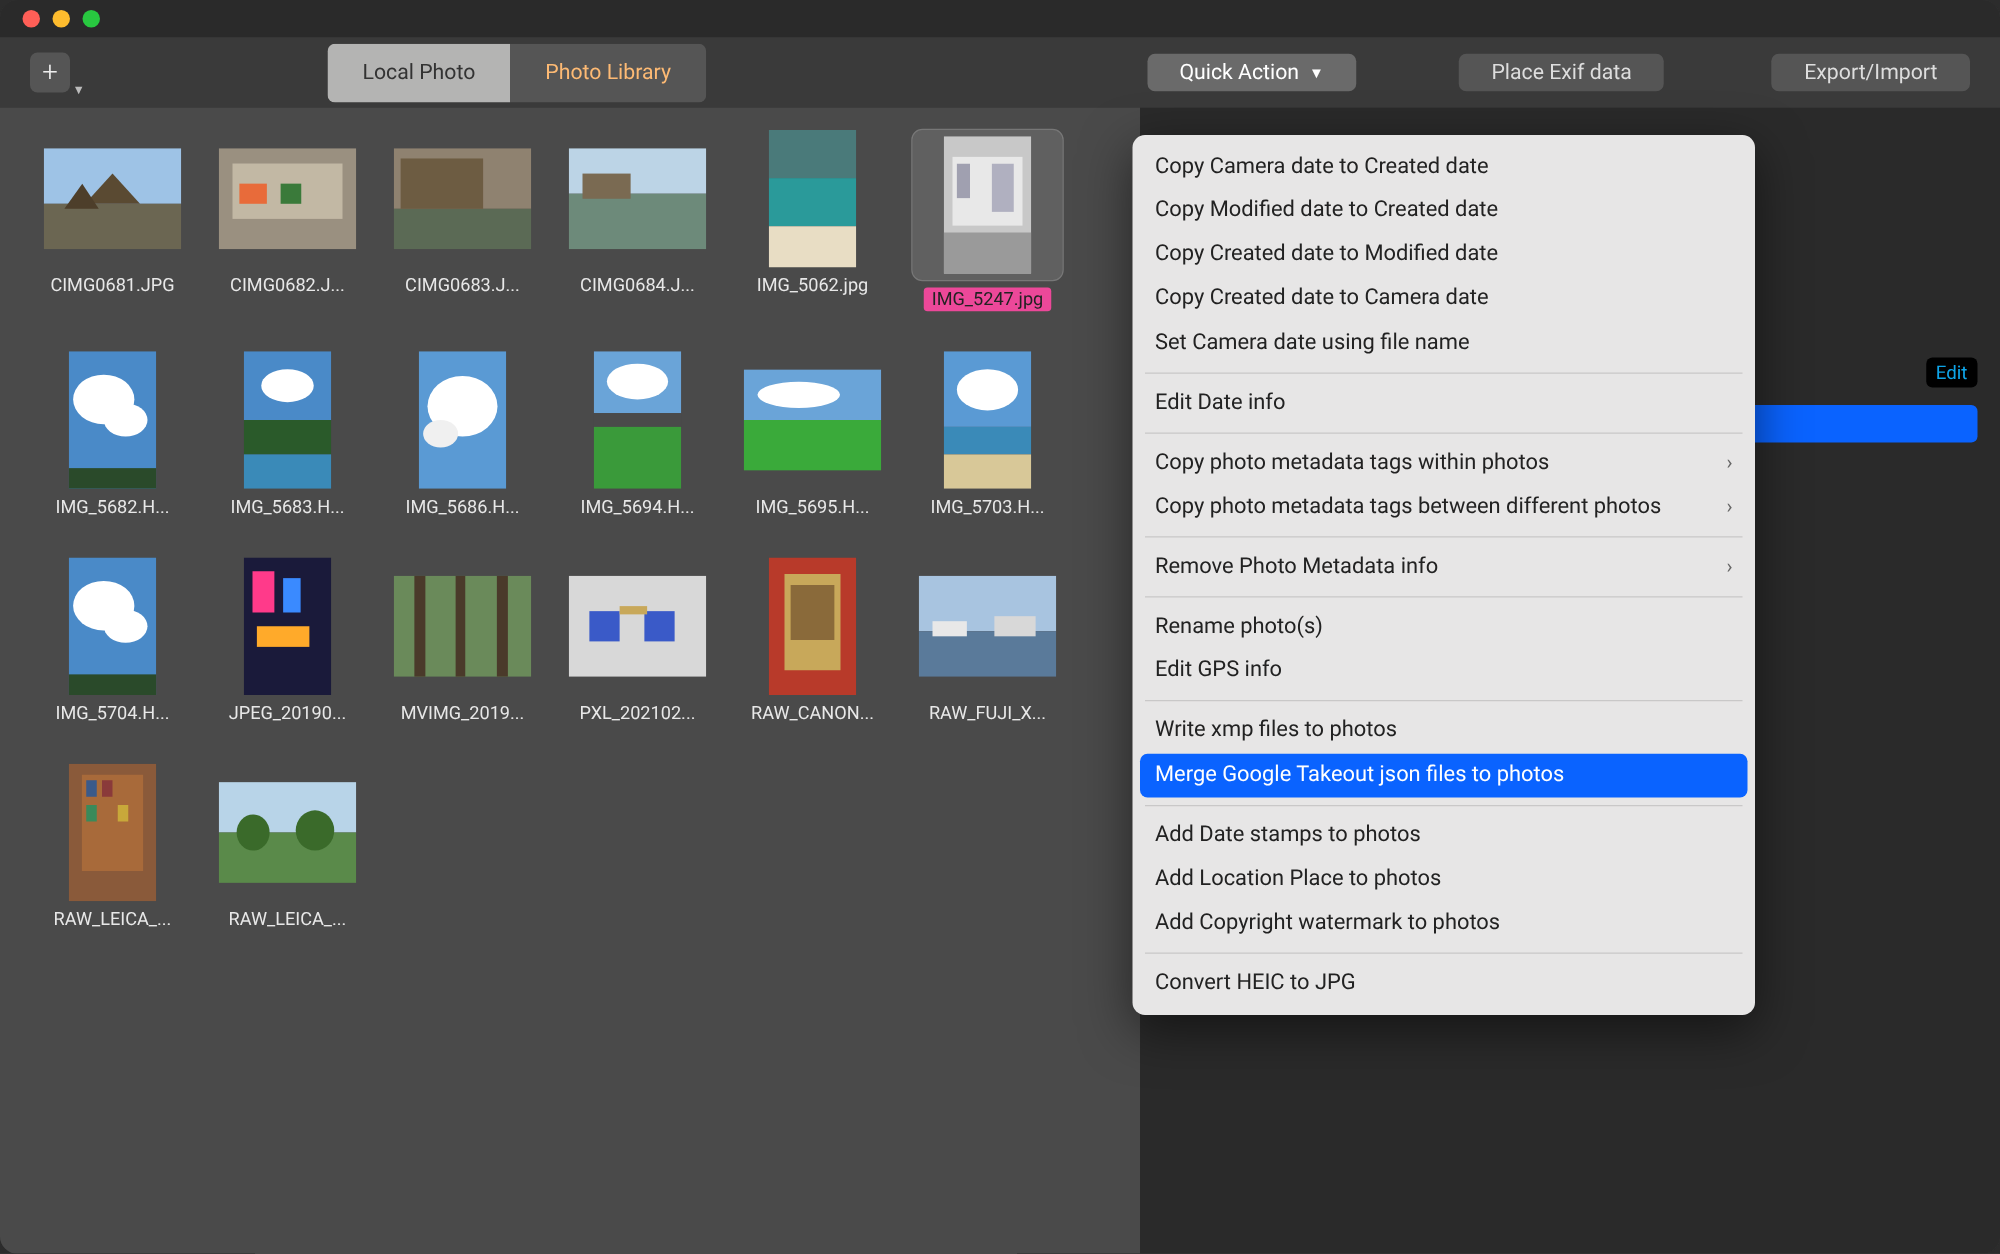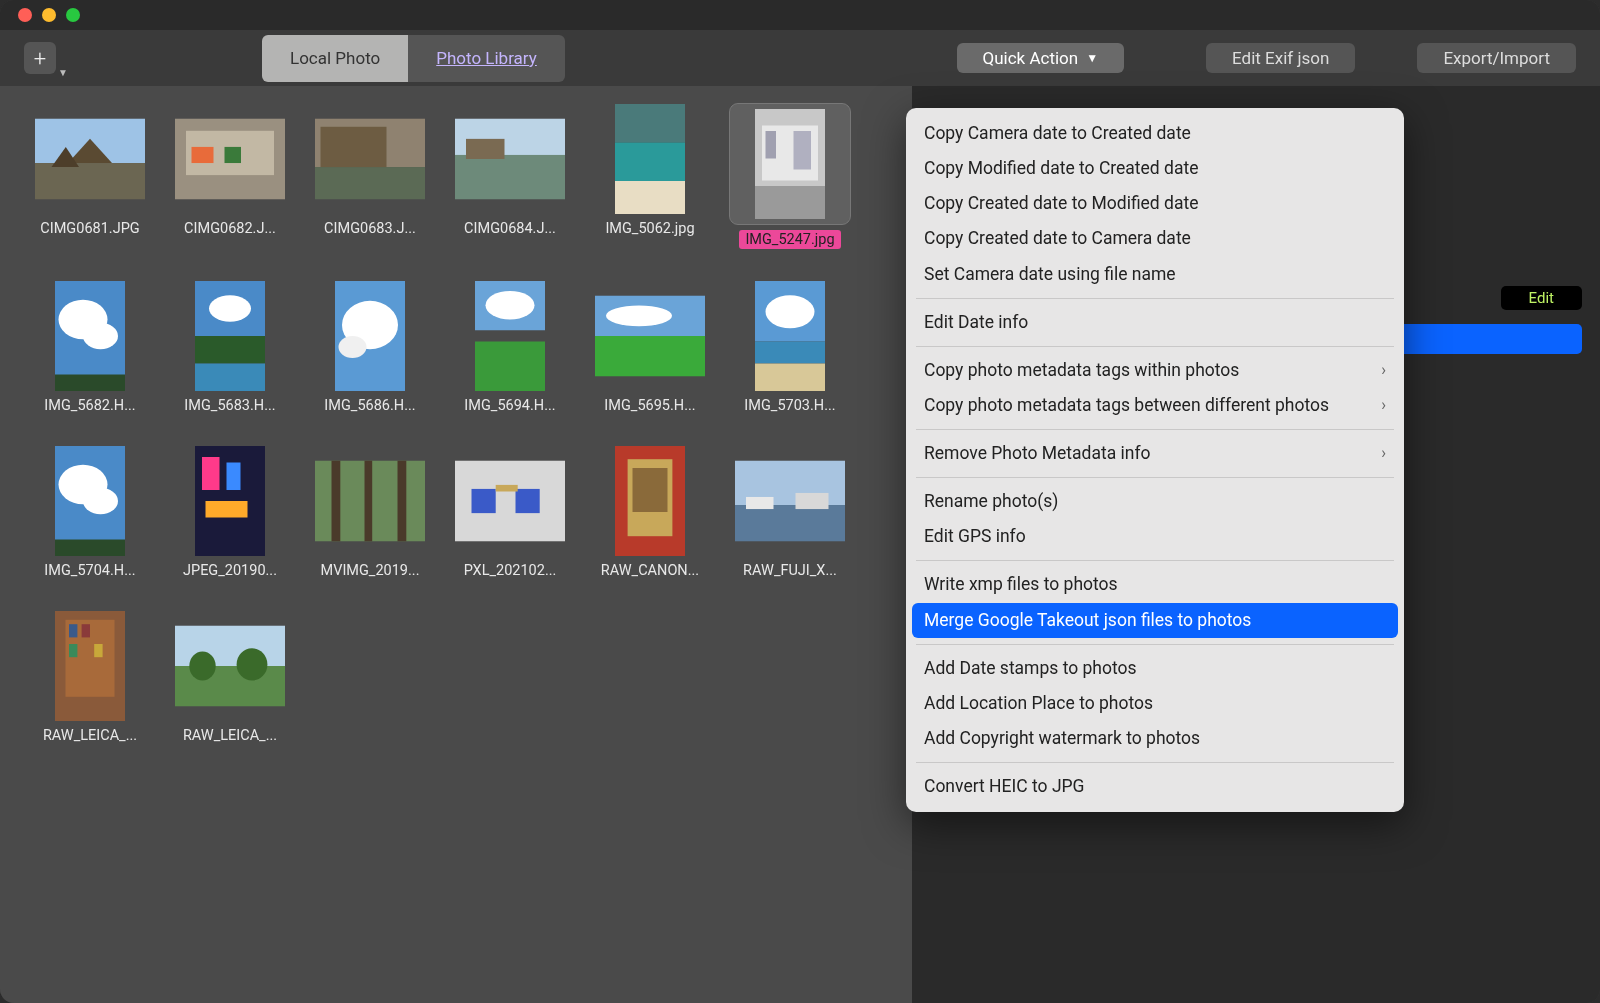--- a/index.html
+++ b/index.html
@@ -80,21 +80,21 @@
     height: 47px;
   }
   .segmented-control .seg {
     padding: 0 28px;
     display: flex;
     align-items: center;
     font-size: 17px;
     cursor: pointer;
   }
   .seg.active { background: #b4b4b3; color: #333; }
-  .seg.inactive { background: #555; color: #c4b5fd; text-decoration: underline; }
+  .seg.inactive { background: #555; color: #fdba74; }
   .toolbar-spacer { flex: 1; }
   .toolbar-btn {
     height: 30px;
     padding: 0 26px;
     background: #555;
     color: #ddd;
     border-radius: 6px;
     display: flex;
     align-items: center;
     font-size: 17px;
@@ -179,23 +179,23 @@
   .info-row {
     padding: 2px 18px;
     display: flex;
     align-items: center;
   }
   .info-panel .edit-pill {
     position: absolute;
     right: 18px;
     top: 200px;
     background: #000;
-    color: #bef264;
+    color: #0ea5e9;
     border-radius: 5px;
-    padding: 3px 28px;
+    padding: 3px 8px;
     font-size: 15px;
   }
   .info-blue-bar {
     position: absolute;
     left: 18px;
     right: 18px;
     top: 238px;
     height: 30px;
     background: #0a63ff;
     border-radius: 5px;
@@ -263,24 +263,24 @@
     </div>
 
     <div class="toolbar-spacer"></div>
 
     <div class="toolbar-btn active">
       <span>Quick Action</span>
       <span class="caret">▼</span>
     </div>
 
     <div class="toolbar-btn" style="margin-left:70px;">
-      <span>Edit Exif json</span>
-    </div>
-
-    <div class="toolbar-btn" style="margin-left:50px;">
+      <span>Place Exif data</span>
+    </div>
+
+    <div class="toolbar-btn" style="margin-left:74px;">
       <span>Export/Import</span>
     </div>
   </div>
 
   <div class="body">
 
     <div class="grid-area">
       <div class="photo-grid" id="photo-grid">
           <div class="thumb-cell">
             <div class="thumb">

